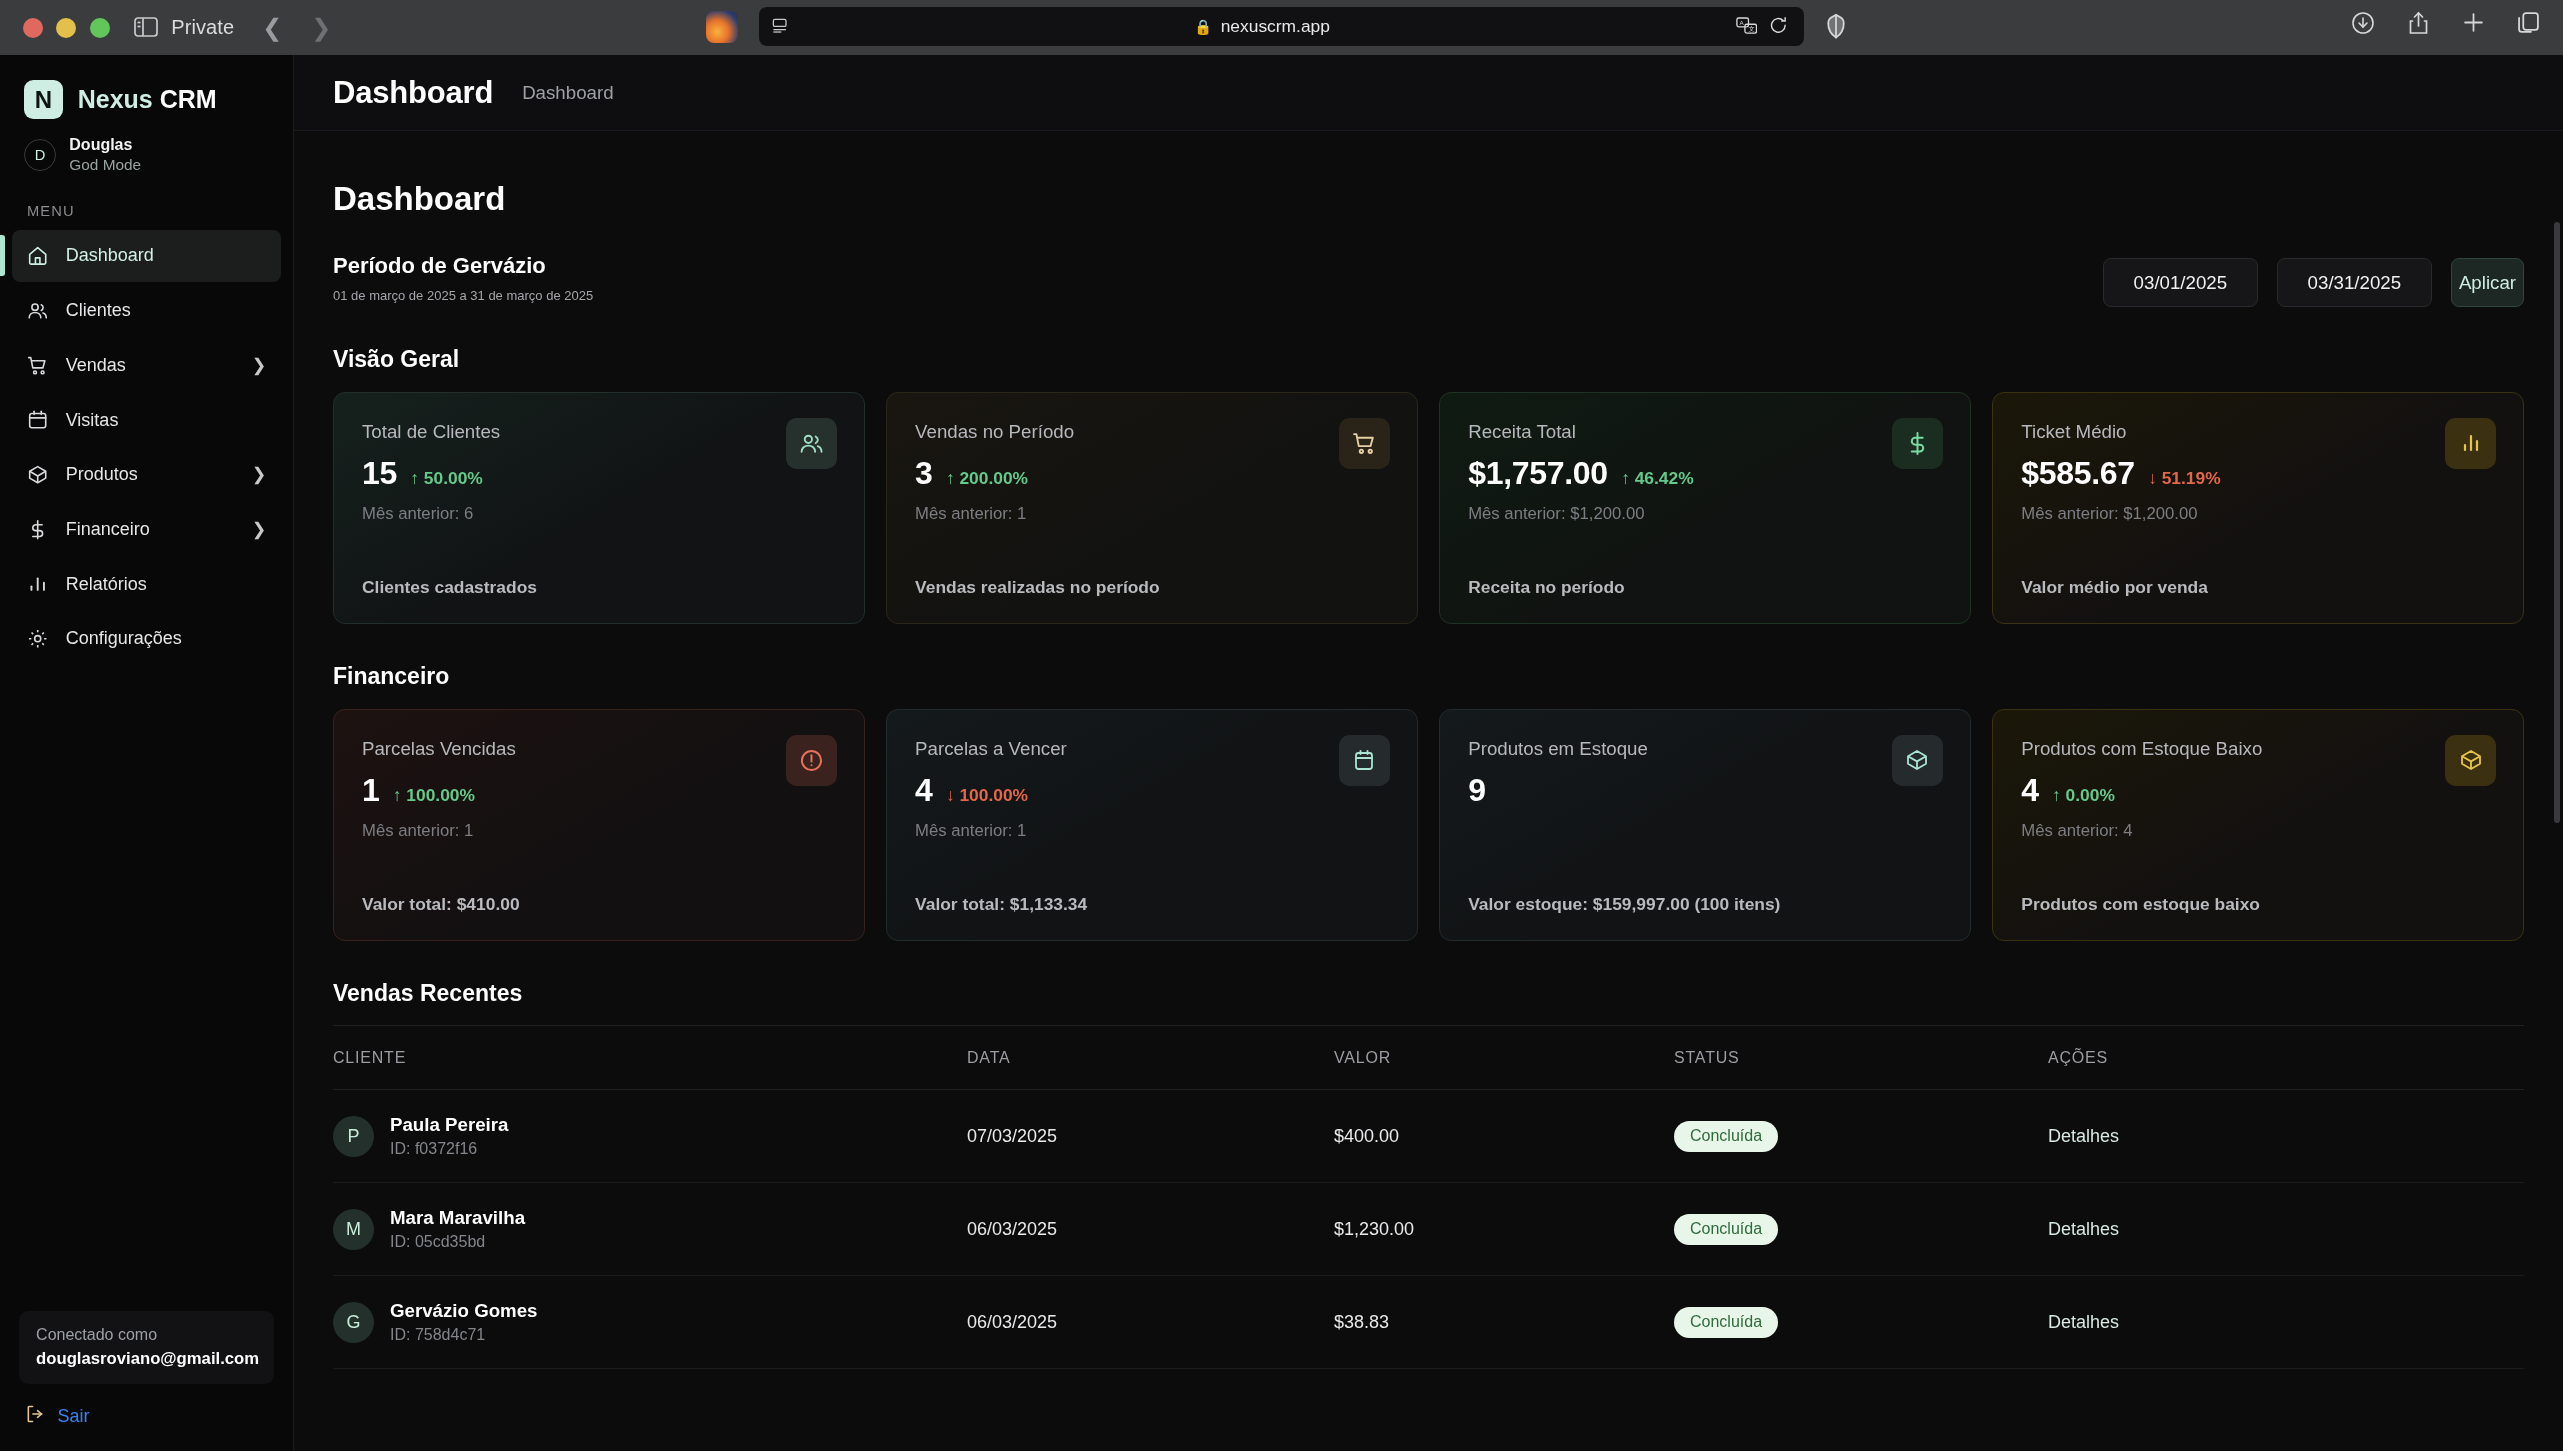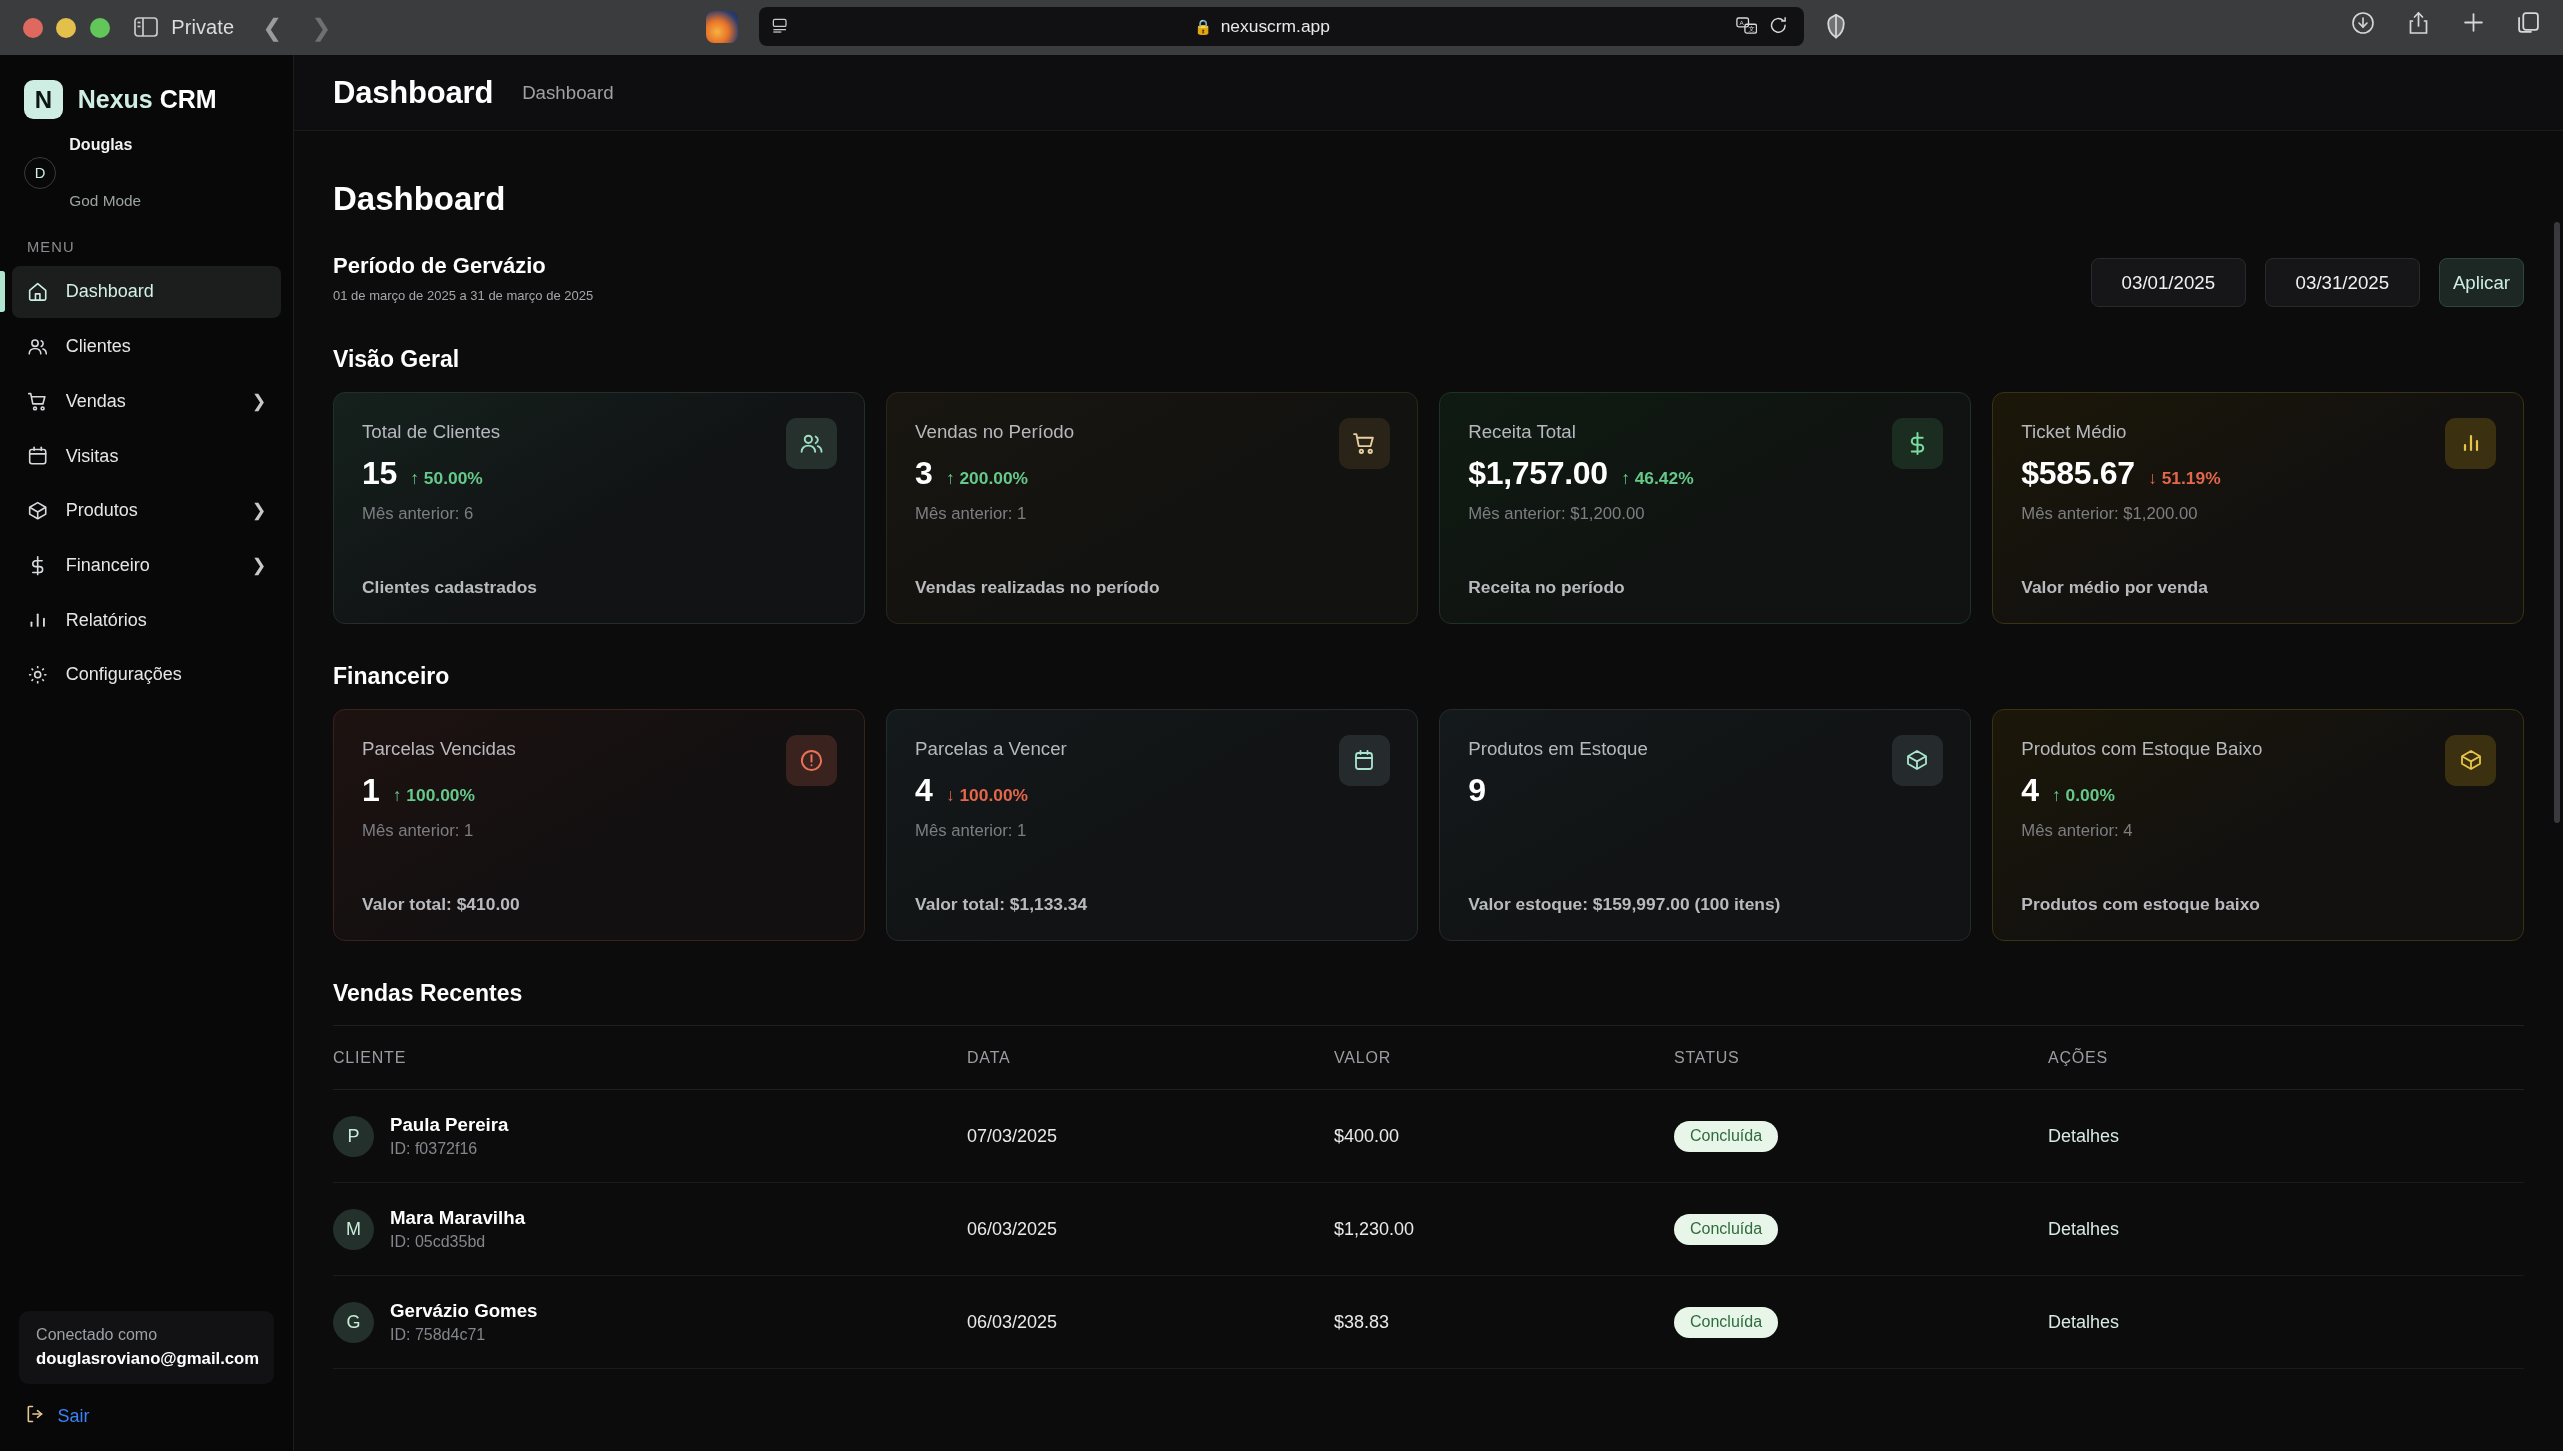--- a/index.html
+++ b/index.html
@@ -71,21 +71,21 @@
   .brand-name { font-size: 25px; font-weight: 700; color: #ffffff; }
   .brand-name .accent { color: #cfeee3; }
 
   .userrow { display:flex; align-items:center; gap: 13.3px; padding: 16px 24px 0 24px; }
   .user-avatar {
     width: 32px; height: 32px; border-radius: 50%;
     border: 0.7px solid #3a3a3c; color: #cfeee3;
     font-size: 14.7px; display:flex; align-items:center; justify-content:center;
   }
   .user-name { font-size: 16px; color:#f2f2f2; font-weight: 600; line-height: 1.25; }
-  .user-role { font-size: 15.4px; color:#9aa3a0; line-height: 1.25; margin-top: 36px; }
+  .user-role { font-size: 15.4px; color:#9aa3a0; line-height: 1.25; }
 
   .menu-label { color:#8c8c90; font-size: 14.7px; letter-spacing: 1.1px; padding: 29px 24px 10.7px 27px; }
 
   .nav { padding: 0 12px; display: flex; flex-direction: column; gap: 2.7px; }
   .nav-item {
     display: flex; align-items: center; gap: 16px;
     height: 52px; padding: 0 14.7px; border-radius: 8px;
     color: #e6e6e8; font-size: 18px; position: relative;
     cursor: pointer;
   }
@@ -121,21 +121,21 @@
   .period-sub { font-size: 13px; color:#a5a6aa; }
 
   .date-ctrls { display:flex; gap: 19px; align-items:center; padding-top: 5.3px; }
   .date-field {
     background:#161618; border:0.7px solid #2a2a2d; border-radius: 8px;
     height: 49px; min-width: 155px; display:flex; align-items:center; justify-content:center;
     color:#f0f0f2; font-size: 18.7px; cursor: pointer;
   }
   .apply-btn {
     background:#1d2724; border:0.7px solid #2f463d; border-radius: 8px;
-    height: 49px; padding: 0 13px; display:flex; align-items:center; justify-content:center;
+    height: 49px; padding: 0 7px; display:flex; align-items:center; justify-content:center;
     color:#cfeee3; font-size: 18.7px; cursor: pointer;
   }
 
   .section-title { font-size: 23px; color:#ffffff; font-weight:600; margin: 39px 0 18.7px 0; }
 
   .cards { display:grid; grid-template-columns: repeat(4, 1fr); gap: 21.4px; }
   .card {
     border-radius: 12px; padding: 28px 28px 25px 28px;
     min-height: 232px; position: relative;
     background:#141416; border:0.7px solid #232326;

